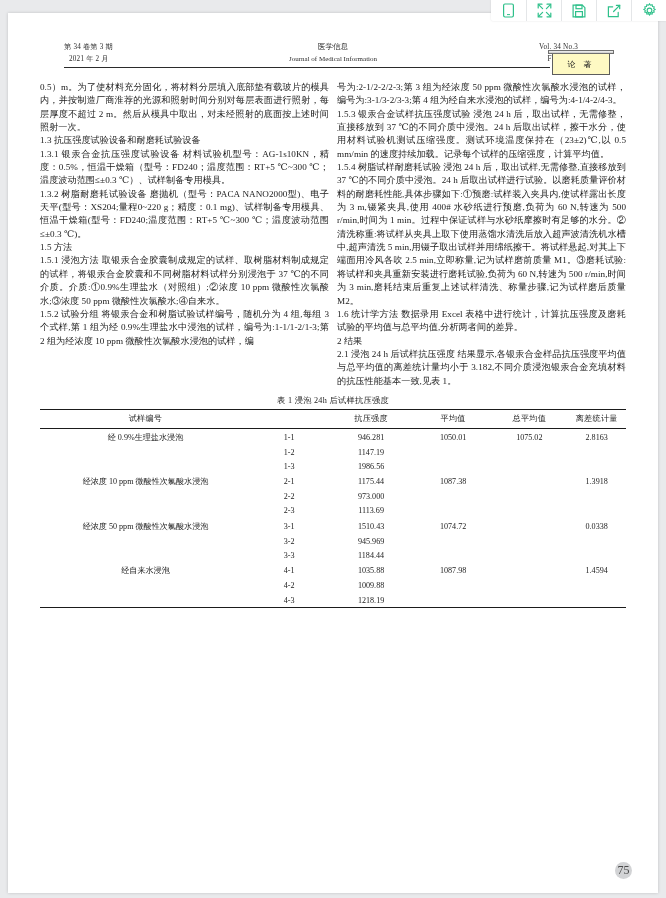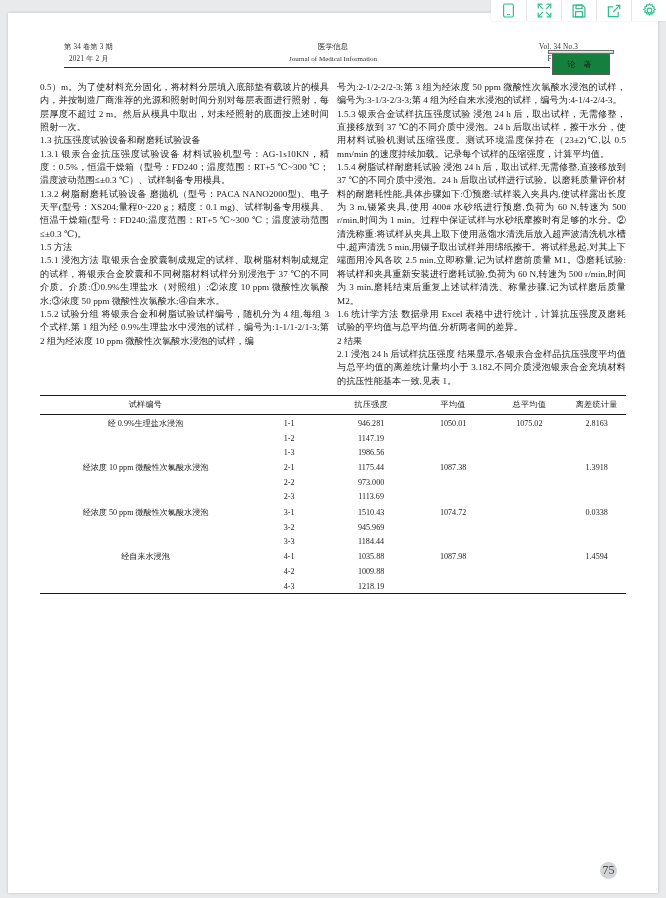--- a/index.html
+++ b/index.html
@@ -108,21 +108,21 @@
     height: 4px;
     background: linear-gradient(#f4f4f4, #c9c9c9);
     border: 1px solid #6f6f6f;
   }
   .badge-inner {
     position: absolute;
     left: 2px; right: 2px;
     top: 4px; bottom: 0;
     border: 1px solid #5d5d5d;
     border-top: none;
-    background: #15803d;
+    background: #fef9c3;
     display: flex;
     align-items: center;
     justify-content: center;
     font-size: 8px;
     letter-spacing: 3px;
     color: #1f1f1f;
   }
 
   
   .columns {
@@ -181,21 +181,21 @@
   .c-group { width: 36%; text-align: center; }
   .c-id    { width: 13%; text-align: center; }
   .c-str   { width: 15%; text-align: center; }
   .c-avg   { width: 13%; text-align: center; }
   .c-tot   { width: 13%; text-align: center; }
   .c-dev   { width: 10%; text-align: center; }
 
   
   .pagenum {
     position: absolute;
-    right: 41px;
+    right: 26px;
     bottom: 14px;
     width: 17px;
     height: 17px;
     border-radius: 50%;
     background: #d2d3d5;
     color: #4a4a4a;
     font-size: 12px;
     display: flex;
     align-items: center;
     justify-content: center;
@@ -294,20 +294,21 @@
         <p class="j">号为:2-1/2-2/2-3;第 3 组为经浓度 50 ppm 微酸性次氯酸水浸泡的试样，编号为:3-1/3-2/3-3;第 4 组为经自来水浸泡的试样，编号为:4-1/4-2/4-3。</p>
         <p class="j">1.5.3 银汞合金试样抗压强度试验  浸泡 24 h 后，取出试样，无需修整，直接移放到 37 ℃的不同介质中浸泡。24 h 后取出试样，擦干水分，使用材料试验机测试压缩强度。测试环境温度保持在（23±2)℃,以 0.5 mm/min 的速度持续加载。记录每个试样的压缩强度，计算平均值。</p>
         <p class="j">1.5.4 树脂试样耐磨耗试验  浸泡 24 h 后，取出试样,无需修整,直接移放到 37 ℃的不同介质中浸泡。24 h 后取出试样进行试验。以磨耗质量评价材料的耐磨耗性能,具体步骤如下:①预磨:试样装入夹具内,使试样露出长度为 3 m,镊紧夹具,使用 400# 水砂纸进行预磨,负荷为 60 N,转速为 500 r/min,时间为 1 min。过程中保证试样与水砂纸摩擦时有足够的水分。②清洗称重:将试样从夹具上取下使用蒸馏水清洗后放入超声波清洗机水槽中,超声清洗 5 min,用镊子取出试样并用绵纸擦干。将试样悬起,对其上下端面用冷风各吹 2.5 min,立即称量,记为试样磨前质量 M1。③磨耗试验:将试样和夹具重新安装进行磨耗试验,负荷为 60 N,转速为 500 r/min,时间为 3 min,磨耗结束后重复上述试样清洗、称量步骤,记为试样磨后质量 M2。</p>
         <p class="j">1.6 统计学方法  数据录用 Excel 表格中进行统计，计算抗压强度及磨耗试验的平均值与总平均值,分析两者间的差异。</p>
         <p>2 结果</p>
         <p class="j">2.1 浸泡 24 h 后试样抗压强度  结果显示,各银汞合金样品抗压强度平均值与总平均值的离差统计量均小于 3.182,不同介质浸泡银汞合金充填材料的抗压性能基本一致,见表 1。</p>
       </div>
     </div>
 
     <div class="tbl-wrap">
+      <div class="tbl-cap">表 1  浸泡 24h 后试样抗压强度</div>
       <table class="data">
         <thead>
           <tr>
             <th class="c-group">试样编号</th>
             <th class="c-id"></th>
             <th class="c-str">抗压强度</th>
             <th class="c-avg">平均值</th>
             <th class="c-tot">总平均值</th>
             <th class="c-dev">离差统计量</th>
           </tr>

